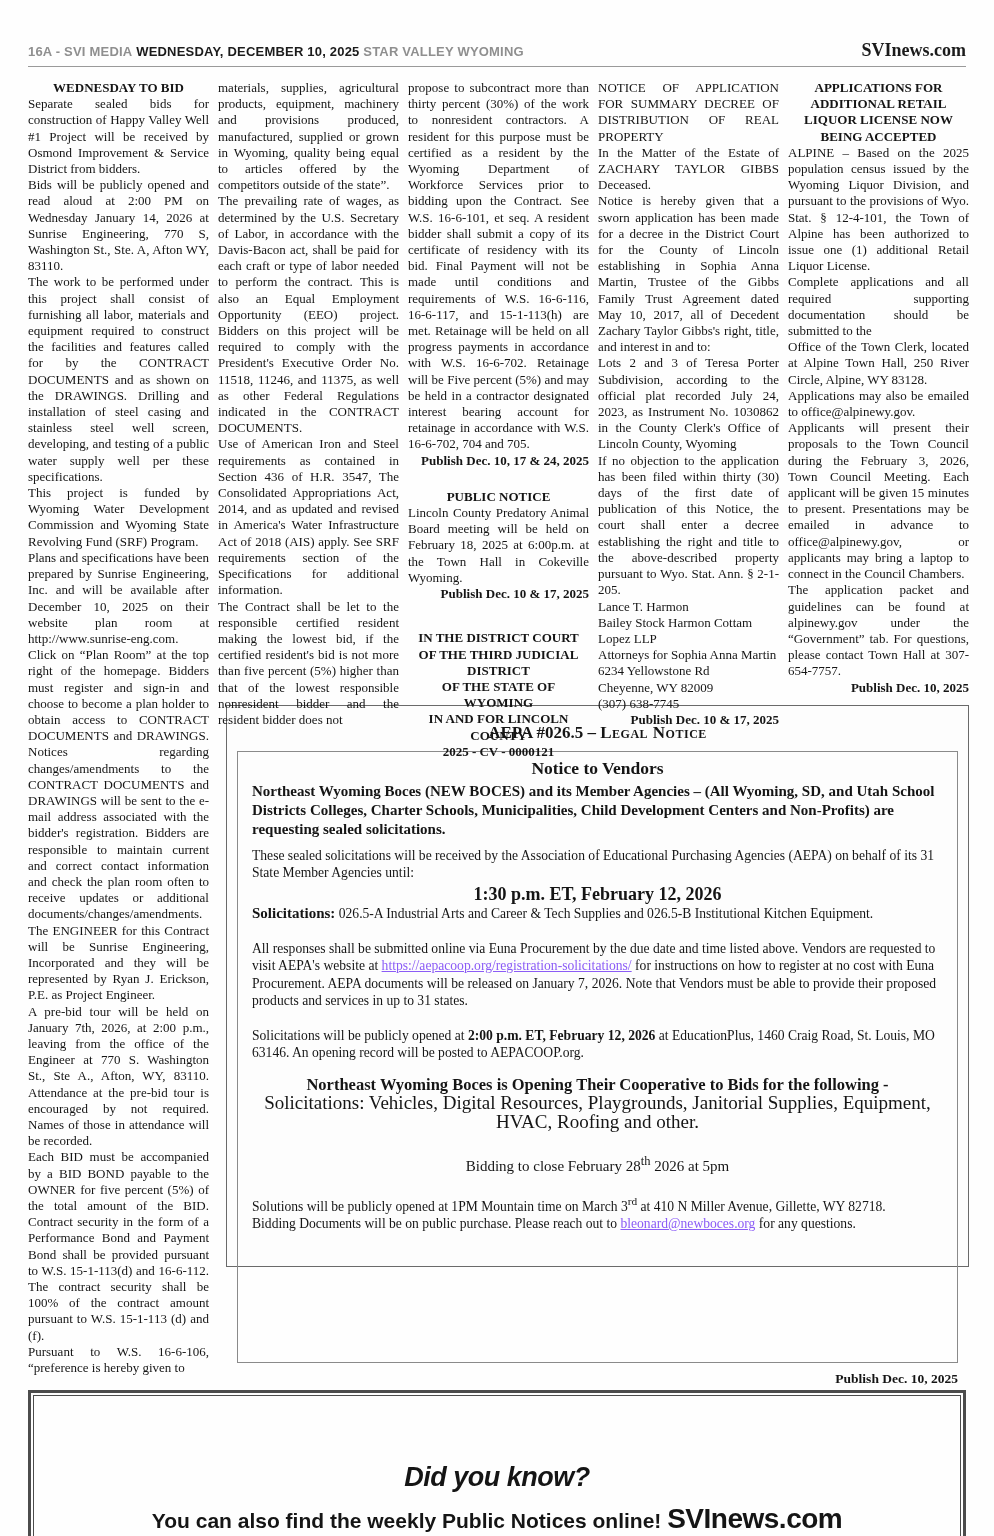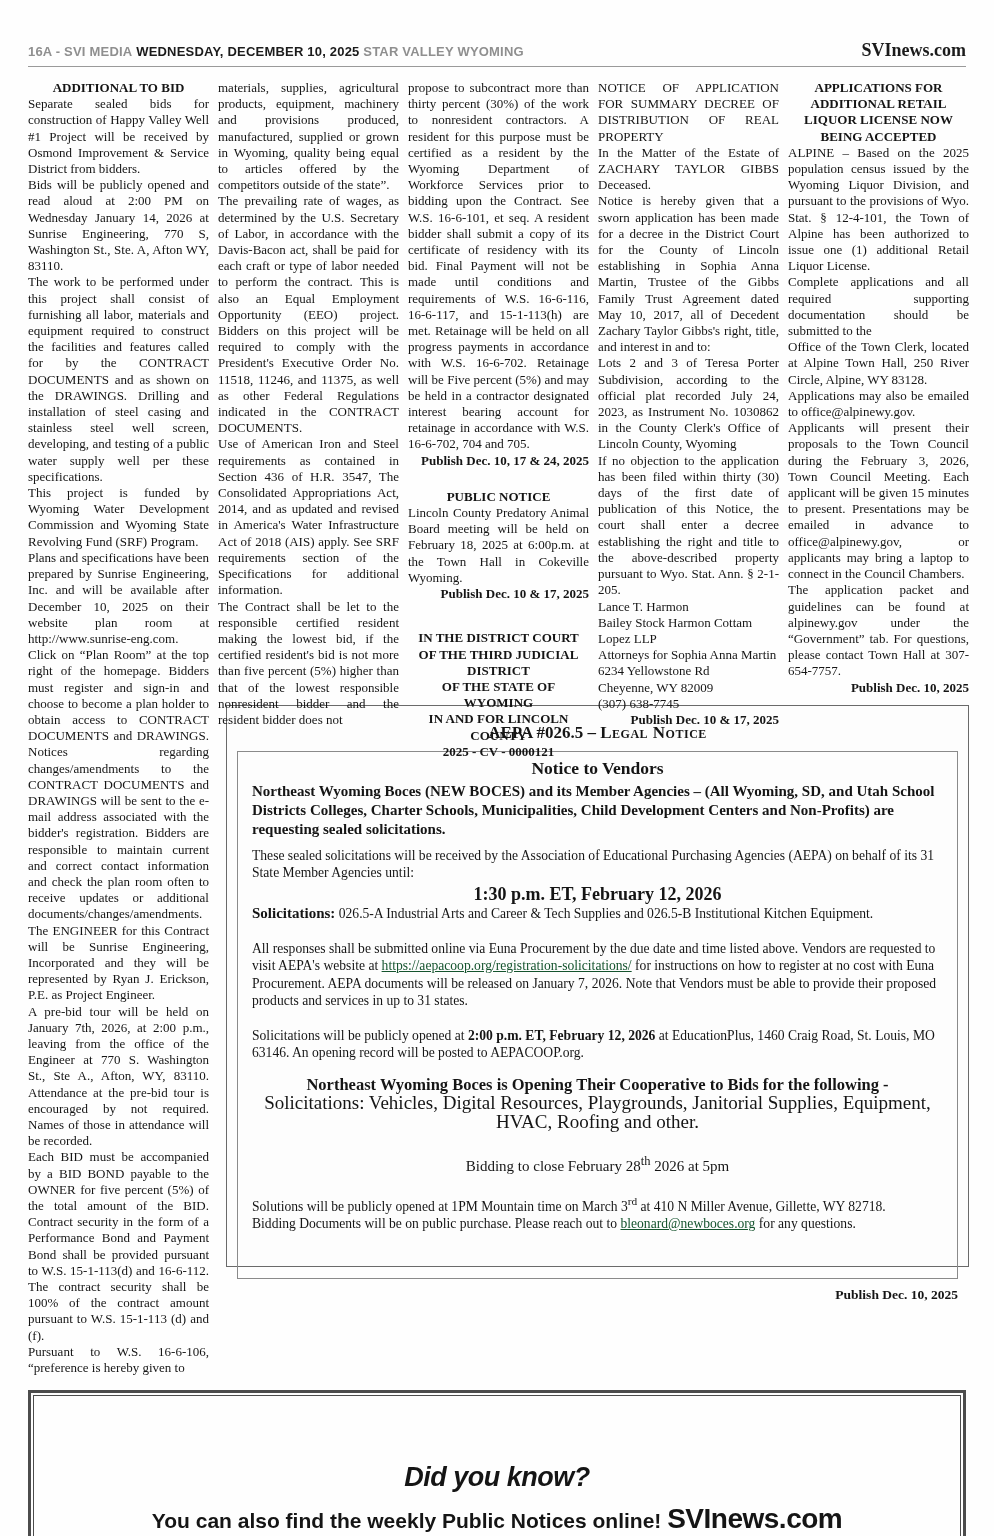--- a/index.html
+++ b/index.html
@@ -34,31 +34,31 @@
   .right-region { flex:1 1 auto; }
   .cols-row { display:flex; gap:9px; height:625px; }
 
   
   .aepa-outer {
     margin-left:8px; border:1.5px solid #6a6a6a; background:#fdfdfd;
     padding:5px 10px 6px 10px; height:562px;
   }
   .aepa-title { text-align:center; font-weight:bold; font-size:17px; margin:12px 0 8px 0; }
   .aepa-title .smallcaps { font-variant:small-caps; letter-spacing:.5px; }
-  .aepa-inner { border:1.5px solid #8a8a8a; padding:8px 14px 0 14px; height:528px; font-size:13.6px; line-height:17.5px; }
+  .aepa-inner { border:1.5px solid #8a8a8a; padding:8px 14px 0 14px; height:612px; font-size:13.6px; line-height:17.5px; }
   .aepa-inner p { margin:0; }
   .nv-heading { text-align:center; font-weight:bold; font-size:17.5px; margin-bottom:4px !important; }
   .nv-intro { font-weight:bold; font-size:15px; line-height:19px; }
   .nv-deadline { text-align:center; font-weight:bold; font-size:18px; margin:4px 0 2px 0 !important; }
   .nv-label { font-weight:bold; font-size:15px; }
   .nv-gap { margin-top:17px !important; }
   .nv-coop-heading { text-align:center; font-weight:bold; font-size:16.5px; margin-top:14px !important; }
   .nv-coop-sol { text-align:center; font-weight:normal; font-size:19px; line-height:19px; }
   .nv-bidding { text-align:center; font-weight:normal; font-size:15px; margin-top:22px !important; }
-  .nv-link { color:#14532d; text-decoration:underline; }
+  .nv-link { color:#8b5cf6; text-decoration:underline; }
   .aepa-publish { text-align:right; font-weight:bold; font-size:13.5px; margin-top:8px; }
 
   
   .banner-outer {
     margin:14px 28px 0 28px; border:3px solid #4c4c4c; padding:2px; height:216px;
   }
   .banner-inner {
     border:1.5px solid #4c4c4c; height:100%; text-align:center; padding-top:66px;
     font-family:"Liberation Sans", sans-serif;
   }
@@ -77,21 +77,21 @@
       <span class="mh-bold">WEDNESDAY, DECEMBER 10, 2025</span>
       <span class="mh-gray">STAR VALLEY WYOMING</span>
     </div>
     <div class="masthead-right">SVInews.com</div>
   </header>
   <hr class="rule">
 
   <main class="content">
 
     <div class="col">
-      <p class="center-bold">ADDITIONAL TO BID</p>
+      <p class="center-bold">WEDNESDAY TO BID</p>
       <p>Separate sealed bids for construction of Happy Valley Well #1 Project will be received by Osmond Improvement &amp; Service District from bidders.</p>
       <p>Bids will be publicly opened and read aloud at 2:00 PM on Wednesday January 14, 2026 at Sunrise Engineering, 770 S, Washington St., Ste. A, Afton WY, 83110.</p>
       <p>The work to be performed under this project shall consist of furnishing all labor, materials and equipment required to construct the facilities and features called for by the CONTRACT DOCUMENTS and as shown on the DRAWINGS. Drilling and installation of steel casing and stainless steel well screen, developing, and testing of a public water supply well per these specifications.</p>
       <p>This project is funded by Wyoming Water Development Commission and Wyoming State Revolving Fund (SRF) Program.</p>
       <p>Plans and specifications have been prepared by Sunrise Engineering, Inc. and will be available after December 10, 2025 on their website plan room at http://www.sunrise-eng.com. Click on “Plan Room” at the top right of the homepage. Bidders must register and sign-in and choose to become a plan holder to obtain access to CONTRACT DOCUMENTS and DRAWINGS. Notices regarding changes/amendments to the CONTRACT DOCUMENTS and DRAWINGS will be sent to the e-mail address associated with the bidder's registration. Bidders are responsible to maintain current and correct contact information and check the plan room often to receive updates or additional documents/changes/amendments. The ENGINEER for this Contract will be Sunrise Engineering, Incorporated and they will be represented by Ryan J. Erickson, P.E. as Project Engineer.</p>
       <p>A pre-bid tour will be held on January 7th, 2026, at 2:00 p.m., leaving from the office of the Engineer at 770 S. Washington St., Ste A., Afton, WY, 83110. Attendance at the pre-bid tour is encouraged by not required. Names of those in attendance will be recorded.</p>
       <p>Each BID must be accompanied by a BID BOND payable to the OWNER for five percent (5%) of the total amount of the BID. Contract security in the form of a Performance Bond and Payment Bond shall be provided pursuant to W.S. 15-1-113(d) and 16-6-112. The contract security shall be 100% of the contract amount pursuant to W.S. 15-1-113 (d) and (f).</p>
       <p>Pursuant to W.S. 16-6-106, “preference is hereby given to</p>
     </div>
 

